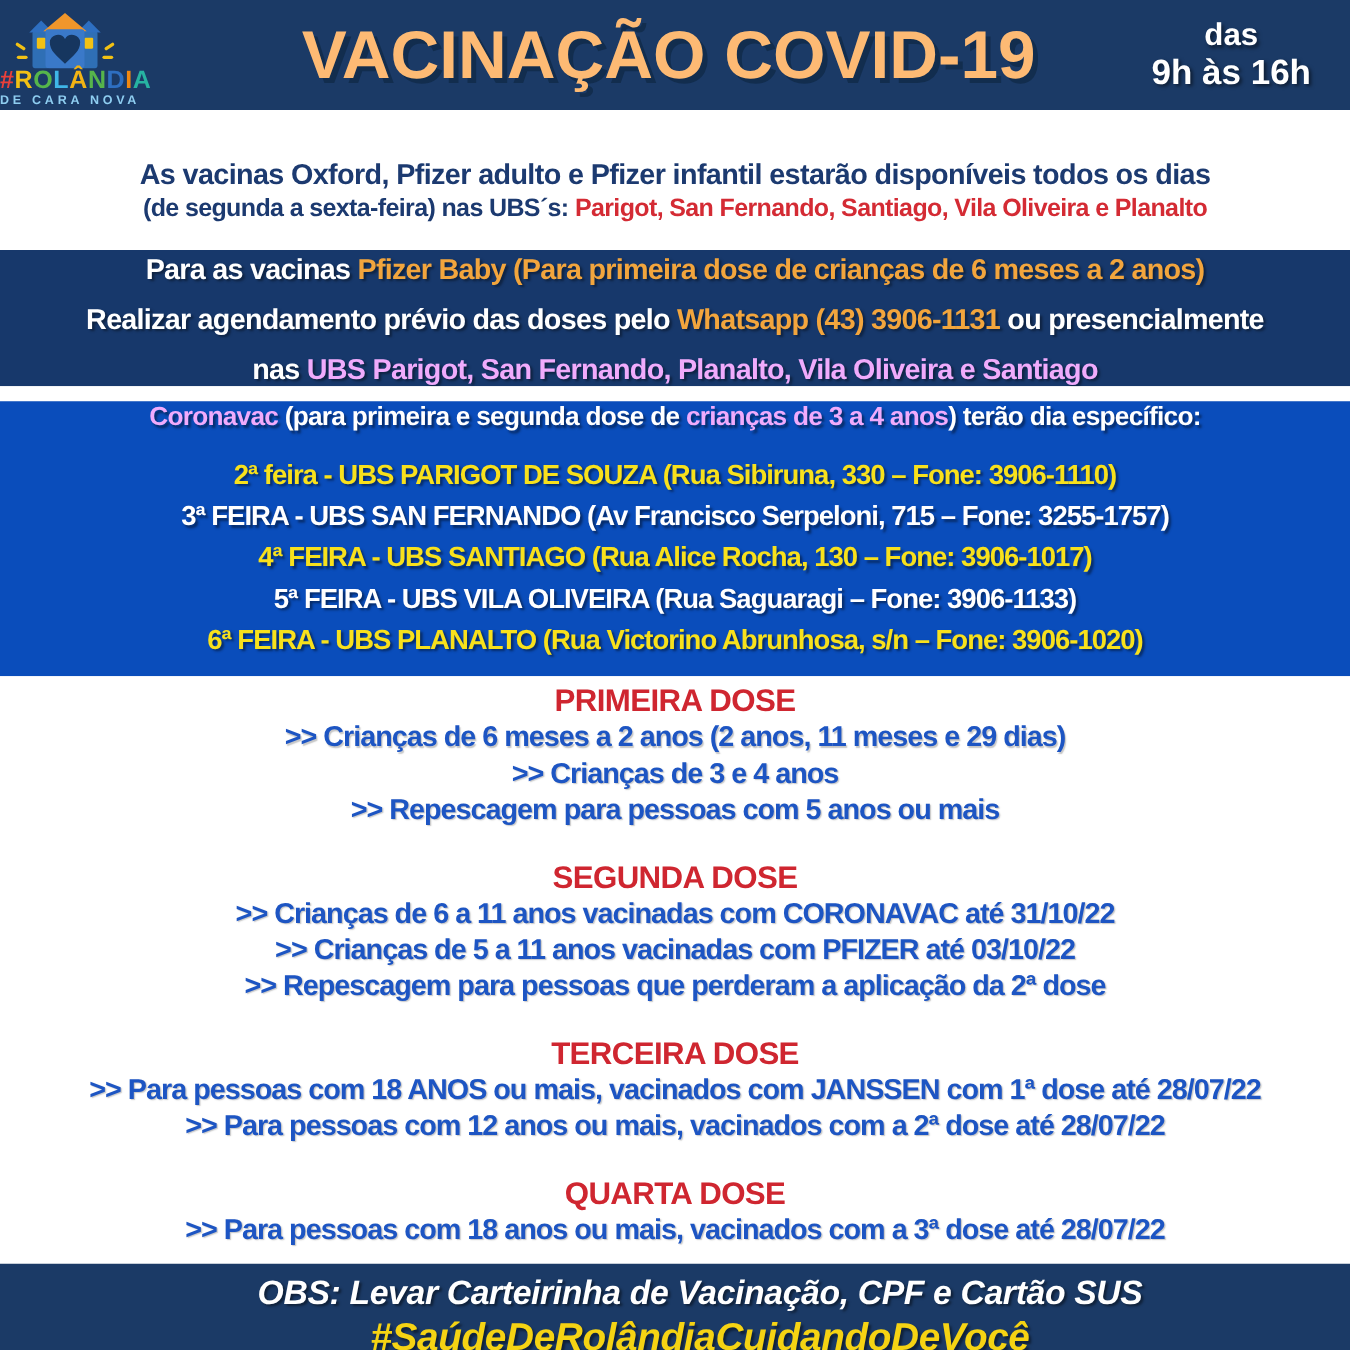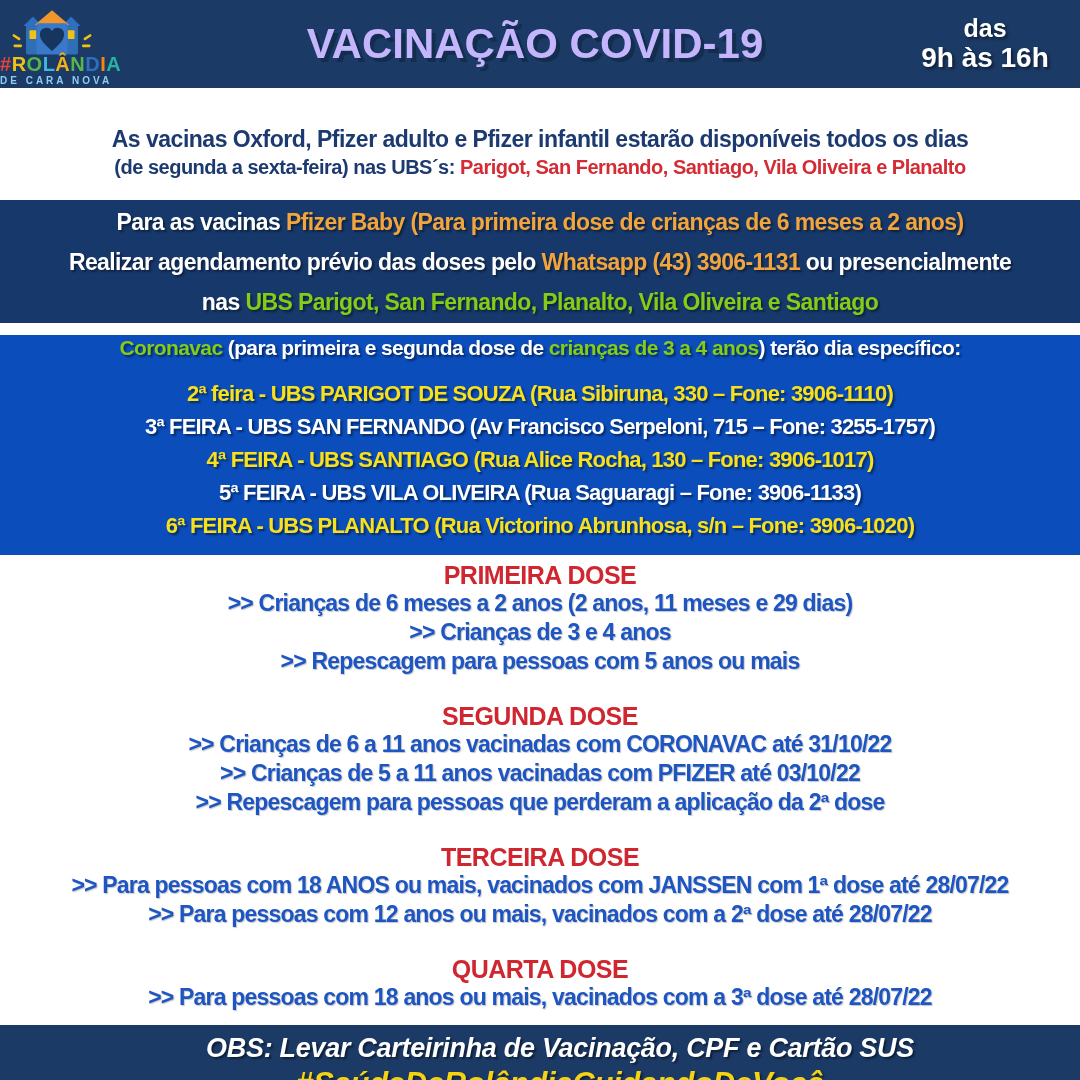--- a/index.html
+++ b/index.html
@@ -7,42 +7,42 @@
        font-family:"Liberation Sans",sans-serif;-webkit-font-smoothing:antialiased;}
   .poster{width:1080px;height:1080px;display:flex;flex-direction:column;}
 
   
   .topbar{height:88px;background:#1b3a66;display:flex;align-items:center;flex:none;}
   .logo{width:180px;flex:none;display:flex;flex-direction:column;align-items:flex-start;padding-top:4px;}
   .logo-word{font-size:20px;font-weight:bold;letter-spacing:.5px;line-height:20px;margin-top:-4px;}
   .logo-sub{font-size:10px;font-weight:bold;color:#8ecdf0;letter-spacing:3px;line-height:13px;}
   .l0{color:#e8403a}.l1{color:#f2c114}.l2{color:#56b54b}.l3{color:#3fb6e8}.l4{color:#f2b314}
   .l5{color:#56b54b}.l6{color:#2e6fc1}.l7{color:#f2880f}.l8{color:#27b3a2}
-  .title{flex:1;margin:0;text-align:center;font-size:42px;font-weight:bold;color:#c4b5fd;
+  .title{flex:1;margin:0;text-align:center;font-size:54px;font-weight:bold;color:#fdba74;
          letter-spacing:0px;white-space:nowrap;text-shadow:4px 4px 0 #122d4e;}
   .schedule{width:190px;flex:none;text-align:center;color:#fff;font-weight:bold;
             text-shadow:2px 2px 3px rgba(0,0,0,.5);}
   .sched-1{font-size:25px;line-height:28px;}
   .sched-2{font-size:28px;line-height:32px;}
 
   
   .intro{height:96px;background:#fff;flex:none;display:flex;flex-direction:column;
          justify-content:center;gap:3px;text-align:center;margin-top:16px;}
   .intro p{margin:0;font-weight:bold;color:#1c3a70;white-space:nowrap;letter-spacing:-0.5px;}
   .intro-l1{font-size:23px;}
   .intro-l2{font-size:20px;}
   .red{color:#d42b34;}
 
   
-  .babyband{height:123px;background:#17386b;flex:none;display:flex;flex-direction:column;
+  .babyband{height:109px;background:#17386b;flex:none;display:flex;flex-direction:column;
             justify-content:center;text-align:center;}
   .babyband p{margin:0;font-weight:bold;color:#fff;font-size:23px;line-height:40px;
               white-space:nowrap;letter-spacing:-0.6px;text-shadow:2px 2px 2px rgba(0,0,0,.4);}
   .orange{color:#f2a53d;}
-  .yellow{color:#84cc16;}
+  .yellow{color:#f0abfc;}
 
   .gap-strip{height:12px;background:#fff;flex:none;}
 
   
   .blueband{height:220px;background:#0a4dbb;flex:none;text-align:center;}
   .corona-head{margin:0;font-weight:bold;font-size:21px;line-height:26px;
                color:#fff;white-space:nowrap;letter-spacing:-0.6px;
                text-shadow:2px 2px 2px rgba(0,0,0,.45);}
   .days{margin-top:16px;}
   .day{font-weight:bold;font-size:22px;line-height:33px;white-space:nowrap;

